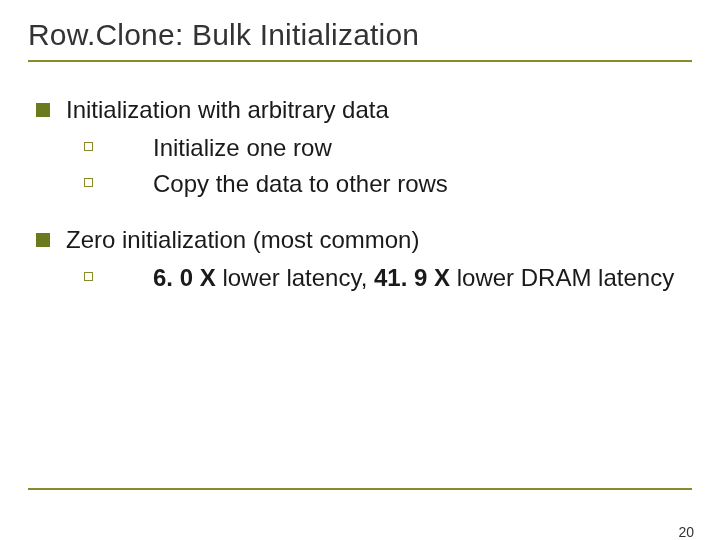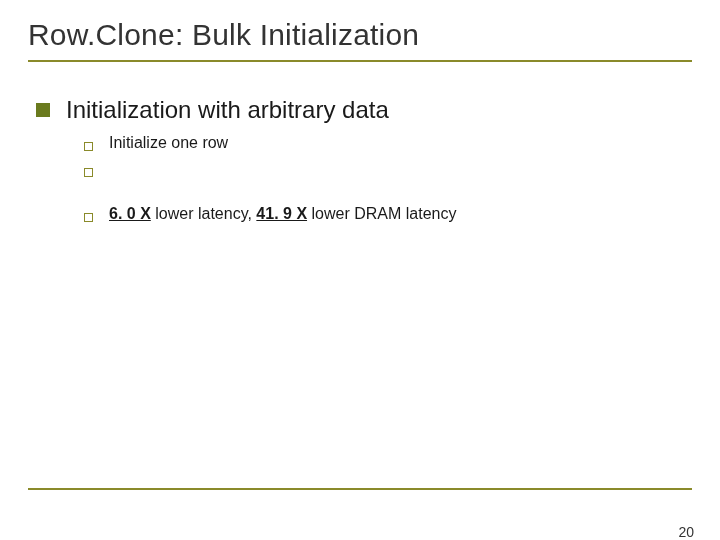--- a/index.html
+++ b/index.html
@@ -65,26 +65,26 @@
   .l2 .bullet {
     width: 9px;
     height: 9px;
     border: 1.5px solid #8a8a2a;
     box-sizing: border-box;
     flex: 0 0 auto;
     margin-top: 8px;
     margin-right: 16px;
   }
   .l2 .text {
-    font-size: 16px;
+    font-size: 24px;
     color: #1a1a1a;
+    margin-left: 44px;
   }
   .l2 .text .bold {
     font-weight: bold;
-    text-decoration: underline;
   }
   .footer-rule {
     position: absolute;
     left: 28px;
     right: 28px;
     bottom: 42px;
     border: none;
     border-top: 2px solid #8a8a2a;
   }
   .page-num {
@@ -110,23 +110,28 @@
       <div class="bullet"></div>
       <div class="text">Initialization with arbitrary data</div>
     </div>
     <div class="sub">
       <div class="l2">
         <div class="bullet"></div>
         <div class="text">Initialize one row</div>
       </div>
       <div class="l2">
         <div class="bullet"></div>
+        <div class="text">Copy the data to other rows</div>
       </div>
     </div>
 
+    <div class="l1">
+      <div class="bullet"></div>
+      <div class="text">Zero initialization (most common)</div>
+    </div>
     <div class="sub">
       <div class="l2">
         <div class="bullet"></div>
         <div class="text">
           <span class="bold">6. 0 X</span><span> lower latency, </span><span class="bold">41. 9 X</span><span> lower DRAM latency</span>
         </div>
       </div>
     </div>
 
   </div>

